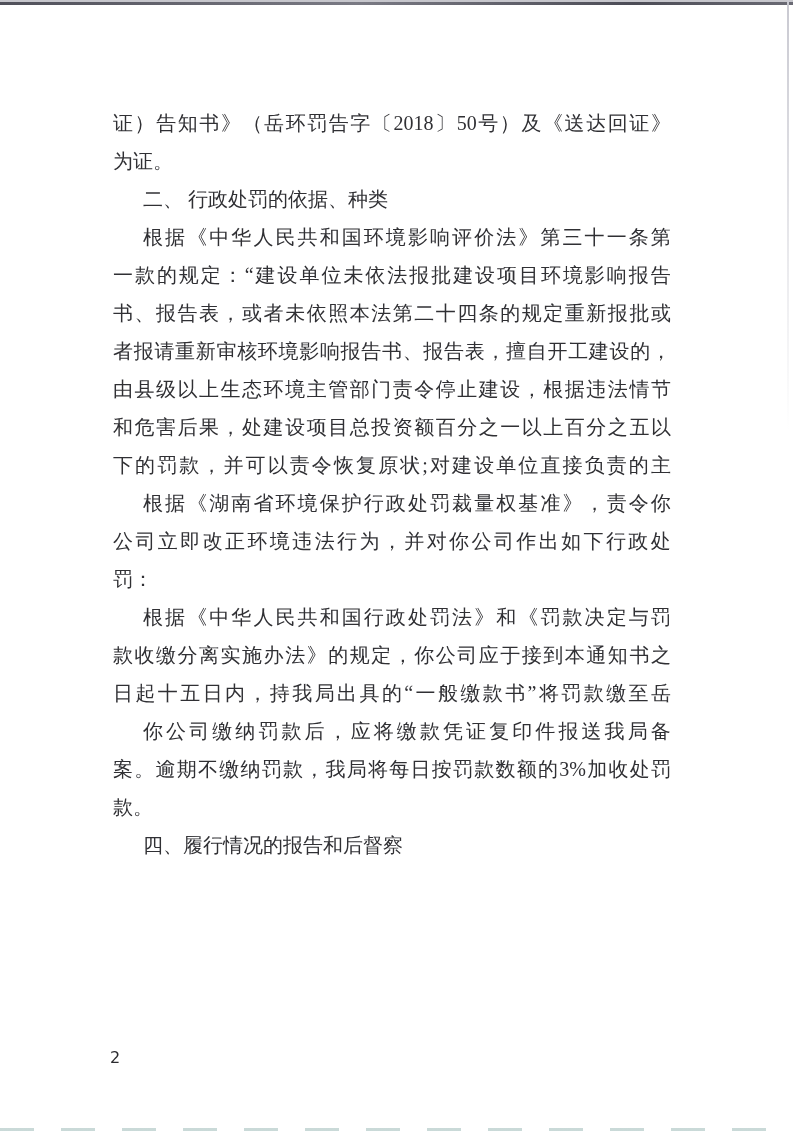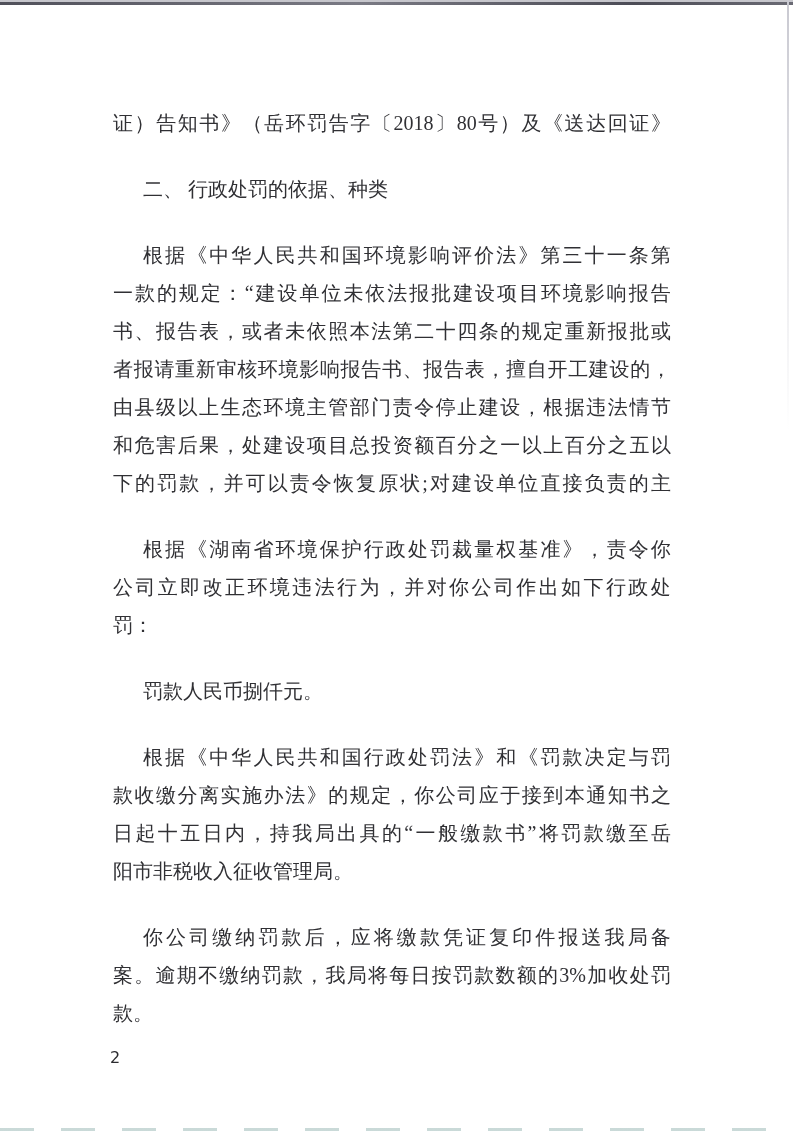--- a/index.html
+++ b/index.html
@@ -13,21 +13,21 @@
   .artifact-top-dark{position:absolute;top:2px;left:0;width:100%;height:3px;
     background:linear-gradient(to right,#50505a,#7a7a84 45%,#4c4c56 80%,#6a6a74);}
   .artifact-right{position:absolute;top:0;right:4px;width:2px;height:430px;
     background:linear-gradient(to bottom,#c9c9d1,rgba(225,225,232,0));}
   .artifact-bottom{position:absolute;left:0;bottom:0;width:100%;height:3px;opacity:.55;
     background:repeating-linear-gradient(90deg,#9ebbb8 0 34px,rgba(255,255,255,0) 34px 61px);}
   
   .content{position:absolute;left:113px;top:104px;width:558px;font-size:20px;}
   .line{height:38px;line-height:38px;white-space:nowrap;}
   .line.j{display:flex;justify-content:space-between;align-items:center;white-space:normal;}
-  .line.ind{padding-left:30px;margin-top:28px;}
+  .line.ind{padding-left:30px;}
   .line span{display:inline-block;}
   .pagenum{
     position:absolute;left:110px;top:1048px;font-size:16px;line-height:20px;
     font-family:"DejaVu Sans","Liberation Sans",sans-serif;color:#2b2b2f;
   }
 </style>
 </head>
 <body>
 
 <div class="page">
@@ -46,31 +46,32 @@
         <span>》</span>
         <span>（</span>
         <span>岳</span>
         <span>环</span>
         <span>罚</span>
         <span>告</span>
         <span>字</span>
         <span>〔</span>
         <span>2018</span>
         <span>〕</span>
-        <span>80</span>
+        <span>50</span>
         <span>号</span>
         <span>）</span>
         <span>及</span>
         <span>《</span>
         <span>送</span>
         <span>达</span>
         <span>回</span>
         <span>证</span>
         <span>》</span>
       </div>
+      <div class="line">为证。</div>
       <div class="line ind">二、 行政处罚的依据、种类</div>
       <div class="line j ind">
         <span>根</span>
         <span>据</span>
         <span>《</span>
         <span>中</span>
         <span>华</span>
         <span>人</span>
         <span>民</span>
         <span>共</span>
@@ -307,21 +308,20 @@
         <span>司</span>
         <span>作</span>
         <span>出</span>
         <span>如</span>
         <span>下</span>
         <span>行</span>
         <span>政</span>
         <span>处</span>
       </div>
       <div class="line">罚：</div>
-      <div class="line ind">罚款人民币捌仟元。</div>
       <div class="line j ind">
         <span>根</span>
         <span>据</span>
         <span>《</span>
         <span>中</span>
         <span>华</span>
         <span>人</span>
         <span>民</span>
         <span>共</span>
         <span>和</span>
@@ -390,21 +390,20 @@
         <span>款</span>
         <span>书</span>
         <span>”</span>
         <span>将</span>
         <span>罚</span>
         <span>款</span>
         <span>缴</span>
         <span>至</span>
         <span>岳</span>
       </div>
-      <div class="line">阳市非税收入征收管理局。</div>
       <div class="line j ind">
         <span>你</span>
         <span>公</span>
         <span>司</span>
         <span>缴</span>
         <span>纳</span>
         <span>罚</span>
         <span>款</span>
         <span>后</span>
         <span>，</span>
@@ -445,16 +444,17 @@
         <span>数</span>
         <span>额</span>
         <span>的</span>
         <span>3%</span>
         <span>加</span>
         <span>收</span>
         <span>处</span>
         <span>罚</span>
       </div>
       <div class="line">款。</div>
+      <div class="line ind">四、履行情况的报告和后督察</div>
     </div>
 
   <div class="pagenum">2</div>
 </div>
 
 </body></html>

